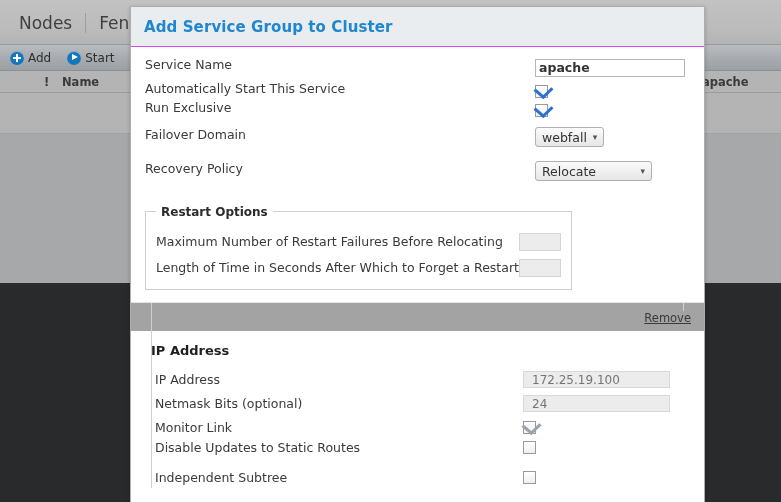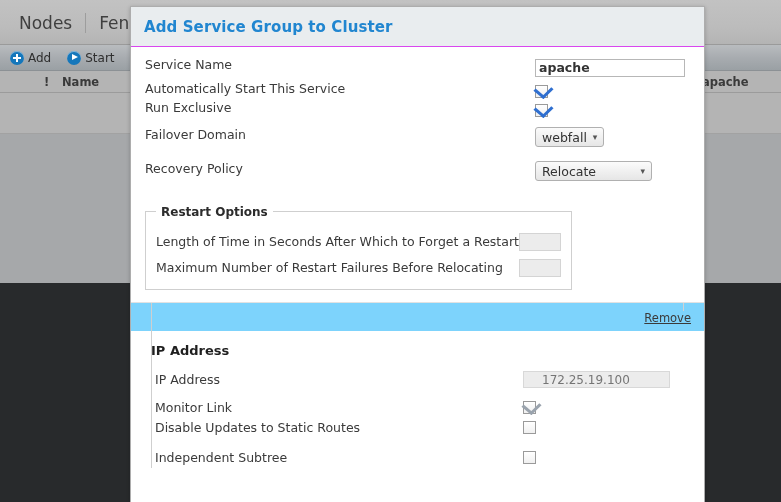--- a/index.html
+++ b/index.html
@@ -287,21 +287,21 @@
     border: 1px solid #d4d4d4;
     background: #ececec;
     box-sizing: border-box;
   }
 
   .divider-band {
     margin-top: 12px;
     height: 28px;
     position: relative;
     border-top: 1px solid #e2e2e2;
-    background: #7dd3fc;
+    background: #a3a3a3;
   }
   .divider-band .tick {
     position: absolute;
     left: 552px; top: 0;
     width: 1px; height: 8px;
     background: #d2d2d2;
   }
   .divider-band .vline {
     position: absolute;
     left: 20px; top: 0;
@@ -348,21 +348,21 @@
     white-space: nowrap;
   }
   .res-input {
     width: 147px;
     height: 17px;
     border: 1px solid #d8d8d8;
     background: #ececec;
     font-size: 12px;
     color: #a5a5a5;
     font-family: "DejaVu Sans", sans-serif;
-    padding: 0 18px;
+    padding: 0 8px;
     box-sizing: border-box;
   }
   .row-gap-4 { height: 4px; }
   .row-gap-6 { height: 6px; }
 </style>
 </head>
 <body>
 
 <div id="root">
 
@@ -459,26 +459,26 @@
             </span>
           </div>
         </div>
 
       </div>
 
       <fieldset class="restart">
         <legend>Restart Options</legend>
 
         <div class="restart-row">
+          <div class="lbl">Maximum Number of Restart Failures Before Relocating</div>
+          <input class="ro-input" type="text" value="" style="">
+        </div>
+
+        <div class="restart-row">
           <div class="lbl">Length of Time in Seconds After Which to Forget a Restart</div>
-          <input class="ro-input" type="text" value="" style="">
-        </div>
-
-        <div class="restart-row">
-          <div class="lbl">Maximum Number of Restart Failures Before Relocating</div>
           <input class="ro-input" type="text" value="" style="">
         </div>
       </fieldset>
 
       <div class="divider-band">
         <div class="vline"></div>
         <div class="tick"></div>
         <a class="remove-link">Remove</a>
       </div>
 
@@ -487,20 +487,24 @@
 
         <div class="res-title">IP Address</div>
 
         <div class="res-row">
           <div class="lbl">IP Address</div>
           <input class="res-input" type="text" placeholder="172.25.19.100" style="">
         </div>
 
         <div class="row-gap-4"></div>
 
+        <div class="res-row">
+          <div class="lbl">Netmask Bits (optional)</div>
+          <input class="res-input" type="text" placeholder="24" style="">
+        </div>
 
         <div class="row-gap-4"></div>
 
         <div class="res-row">
           <div class="lbl">Monitor Link</div>
           <span class="chk checked muted"></span>
         </div>
 
         <div class="res-row">
           <div class="lbl">Disable Updates to Static Routes</div>

